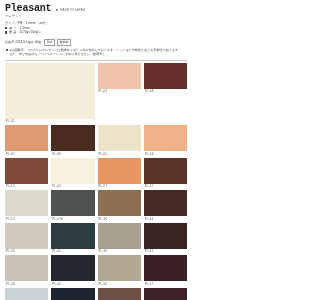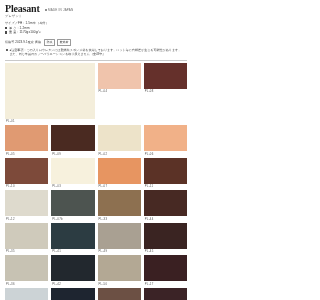--- a/index.html
+++ b/index.html
@@ -10,21 +10,21 @@
     color:#231f20;
     overflow:hidden;
   }
   .page{position:relative;width:192px;height:300px;box-sizing:border-box;padding:4px 5px 0 5px;}
 
   
   .header{display:flex;align-items:flex-start;gap:5px;}
   .title-block{line-height:1;}
   .title{
     font-size:10px;font-weight:bold;letter-spacing:-0.2px;color:#1a1a1a;
-    font-family:Liberation Serif, serif;
+    font-family:Liberation Mono, monospace;
   }
   .title-kana{font-size:3.1px;letter-spacing:0.3px;color:#444;margin-top:0.5px;}
   .made-in{display:flex;align-items:center;gap:1.5px;margin-top:4px;}
   .made-dot{width:2px;height:2px;background:#6b6b6b;border-radius:50%;}
   .made-text{font-size:3px;letter-spacing:0.2px;color:#6b6b6b;}
 
   
   .specs{margin-top:3.5px;line-height:1.5;}
   .spec-line{font-size:3.1px;color:#333;letter-spacing:0.1px;white-space:nowrap;}
   .spec-bullet{display:inline-block;width:2.4px;height:2.4px;background:#4a4a4a;

